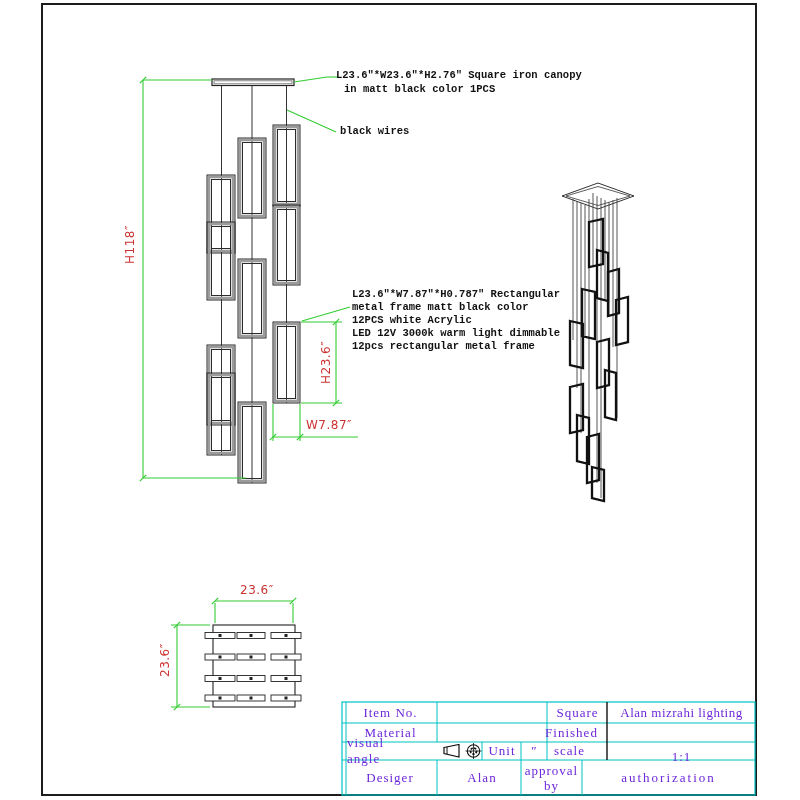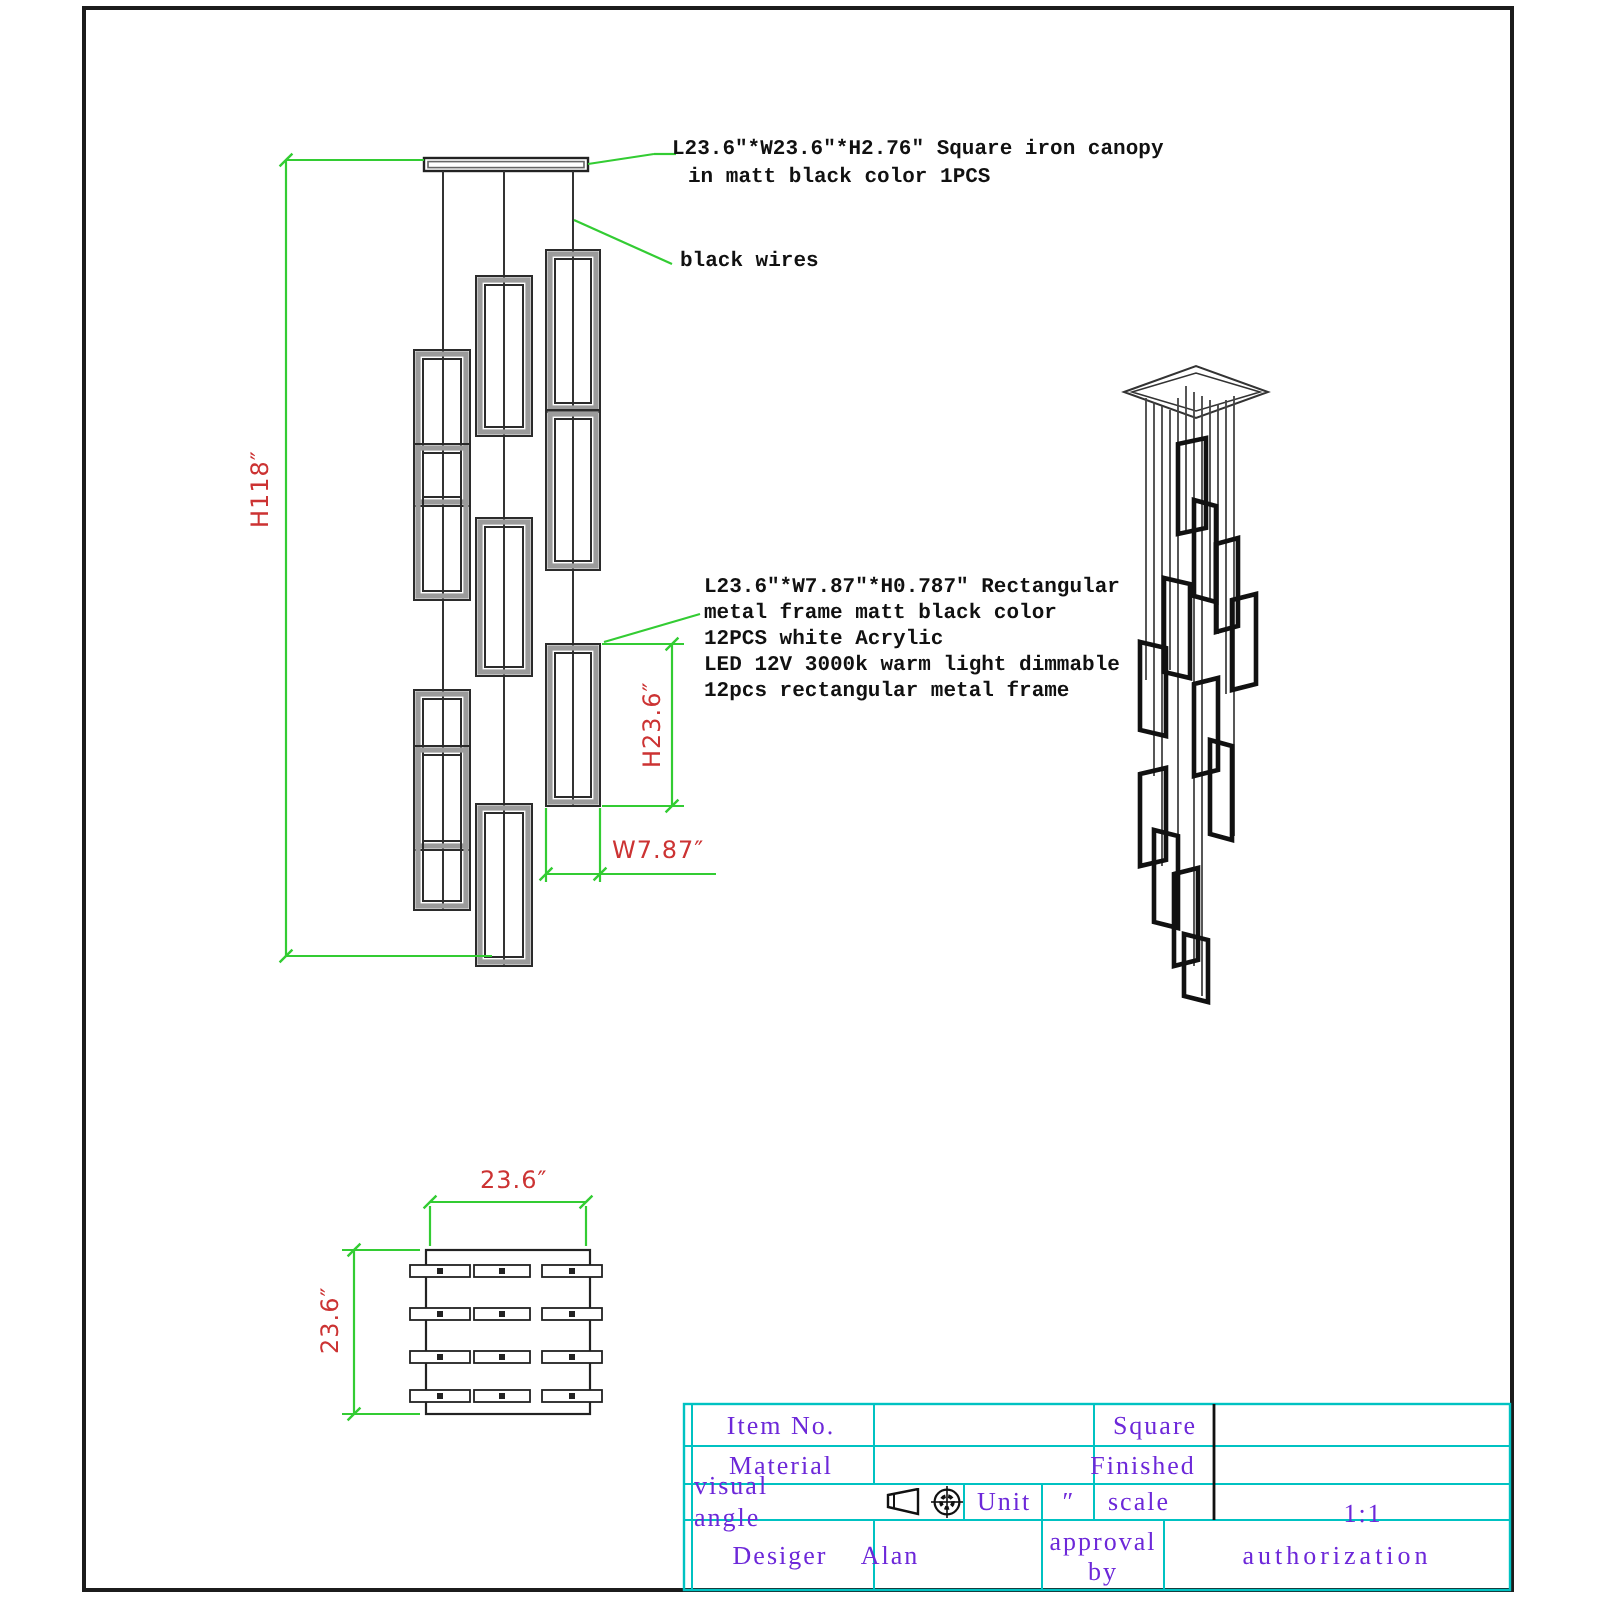--- a/index.html
+++ b/index.html
@@ -168,20 +168,21 @@
   <div class="txt ann" style="left:352px;top:340px">12pcs rectangular metal frame</div>
 
   <div class="txt dim rot" style="left:123px;top:264px">H118″</div>
   <div class="txt dim rot" style="left:319px;top:384px">H23.6″</div>
   <div class="txt dim" style="left:306px;top:418px">W7.87″</div>
   <div class="txt dim" style="left:240px;top:583px">23.6″</div>
   <div class="txt dim rot" style="left:158px;top:677px">23.6″</div>
 
   <div class="cell" style="left:344px;top:702px;width:93px;height:21px">Item No.</div>
   <div class="cell" style="left:548px;top:702px;width:59px;height:21px">Square</div>
+  <div class="cell" style="left:608px;top:702px;width:147px;height:21px;letter-spacing:.5px">Alan mizrahi lighting</div>
   <div class="cell" style="left:344px;top:723px;width:93px;height:19px">Material</div>
   <div class="cell" style="left:548px;top:723px;width:47px;height:19px">Finished</div>
 
   <div class="cell left" style="left:347px;top:742px;width:135px;height:18px">
     <span>visual angle</span>
     <span class="va-icons">
       <svg width="20" height="14" viewBox="0 0 20 14">
         <polygon points="2,3.5 17,0.5 17,13 2,9.5" fill="none" stroke="#111" stroke-width="1.2"></polygon>
         <line x1="5" y1="3" x2="5" y2="10" stroke="#111" stroke-width="1"></line>
       </svg>
@@ -192,17 +193,17 @@
         <line x1="8.5" y1="0" x2="8.5" y2="16" stroke="#111" stroke-width="0.8"></line>
       </svg>
     </span>
   </div>
   <div class="cell small" style="left:482px;top:742px;width:40px;height:18px">Unit</div>
   <div class="cell" style="left:522px;top:742px;width:25px;height:18px">″</div>
   <div class="cell" style="left:548px;top:742px;width:43px;height:18px">scale</div>
   <div class="cell" style="left:608px;top:742px;width:147px;height:30px">1:1</div>
 
   <div class="cell" style="left:344px;top:760px;width:92px;height:35px">Desiger</div>
-  <div class="cell small" style="left:414px;top:760px;width:62px;height:35px">Alan</div>
+  <div class="cell small" style="left:451px;top:760px;width:62px;height:35px">Alan</div>
   <div class="cell wrapcell" style="left:521px;top:760px;width:61px;height:35px">approval by</div>
   <div class="cell" style="left:582px;top:760px;width:173px;height:35px;letter-spacing:2px">authorization</div>
 
 </div>
 
 </body></html>

